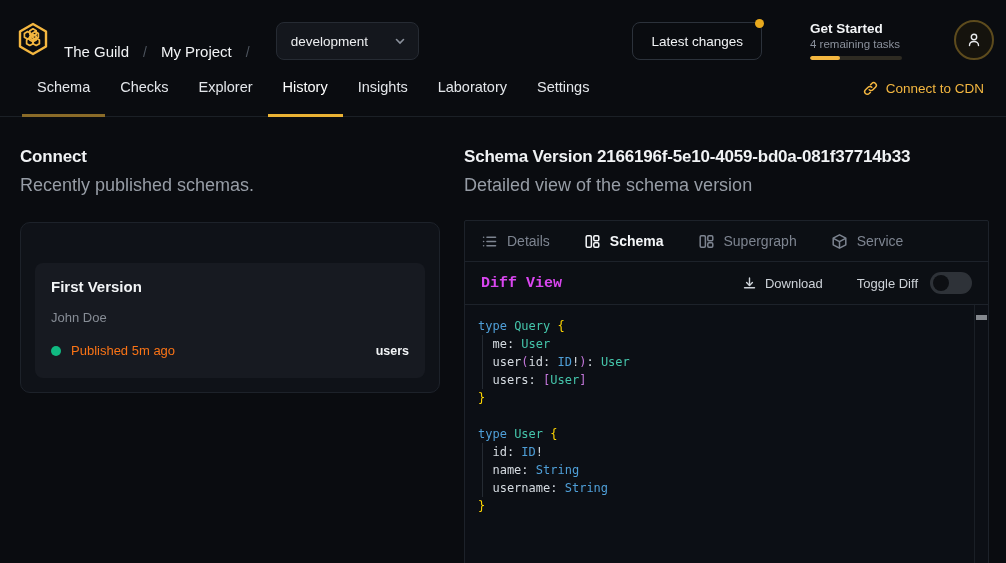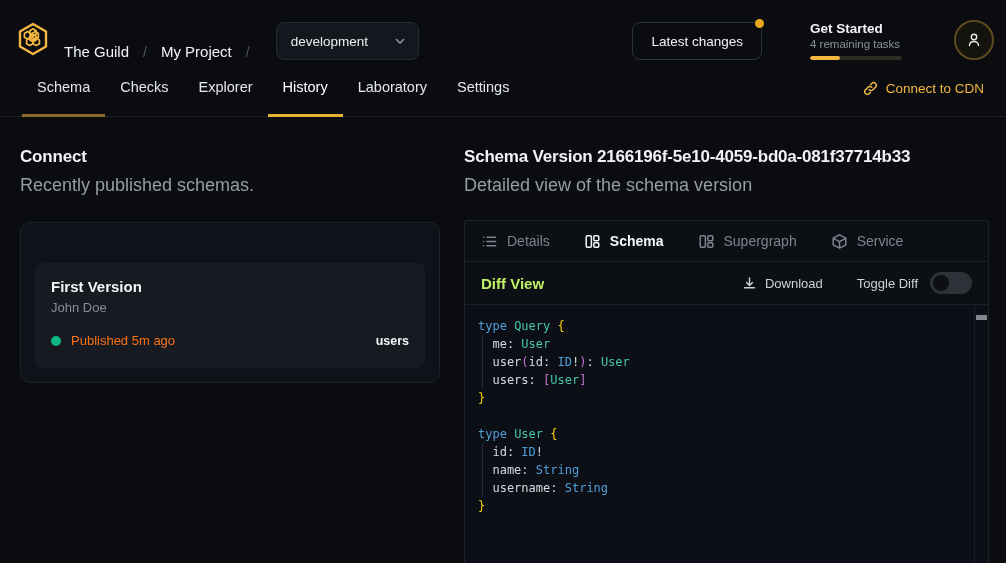--- a/index.html
+++ b/index.html
@@ -62,35 +62,35 @@
 
   .section-title { font-size:17px; font-weight:700; color:#f0f2f4; letter-spacing:-.2px; white-space:nowrap; overflow:hidden; }
   .section-sub { font-size:18px; color:#979da6; margin-top:8px; }
 
   .outer-card {
     margin-top:26px; background:#0f1218; border:1px solid #1d222a; border-radius:10px;
     padding:40px 14px 14px 14px;
   }
   .inner-card { background:#171a21; border-radius:8px; padding:15px 16px 20px 16px; cursor:pointer; }
   .vc-name { font-size:15px; font-weight:700; color:#f2f4f6; }
-  .vc-author { font-size:13px; color:#878d96; margin-top:5px; }
+  .vc-author { font-size:13px; color:#878d96; margin-top:15px; }
   .vc-row { margin-top:18px; display:flex; align-items:center; gap:10px; }
   .vc-dot { width:10px; height:10px; border-radius:50%; background:#10b981; flex:none; }
   .vc-status { font-size:13px; color:#f97316; }
   .vc-service { margin-left:auto; font-size:12.5px; font-weight:700; color:#f2f4f6; }
 
   
   .panel { margin-top:24px; border:1px solid #1d222a; border-radius:2px; background:#0c0f14; height:370px; display:flex; flex-direction:column; }
   .panel-tabs { height:41px; flex:none; display:flex; align-items:center; gap:34px; padding:0 16px; border-bottom:1px solid #1d222a; }
   .ptab { display:flex; align-items:center; gap:9px; font-size:14px; color:#7d8490; cursor:pointer; }
   .ptab svg { stroke:#7d8490; }
   .ptab.active { color:#f5f7f9; font-weight:700; }
   .ptab.active svg { stroke:#f5f7f9; }
   .panel-toolbar { height:43px; flex:none; display:flex; align-items:center; padding:0 16px; border-bottom:1px solid #1d222a; }
-  .diff-title { font-size:15px; font-weight:700; color:#bef264; }
+  .diff-title { font-size:15px; font-weight:700; color:#d946ef;font-family:Liberation Mono, monospace; }
   .toolbar-spacer { flex:1; }
   .dl-btn { display:flex; align-items:center; gap:8px; font-size:13px; color:#cdd2d8; cursor:pointer; }
   .toggle-wrap { display:flex; align-items:center; gap:12px; margin-left:34px; }
   .toggle-label { font-size:13px; color:#cdd2d8; }
   .switch { width:42px; height:22px; border-radius:11px; background:#2e3238; position:relative; cursor:pointer; }
   .switch .knob { position:absolute; top:3px; left:3px; width:16px; height:16px; border-radius:50%; background:#0d0f13; }
 
   .code-area {
     position:relative; flex:1; background:#0c0f15; overflow:hidden;
     font-family:"DejaVu Sans Mono","Liberation Mono",monospace;
@@ -161,20 +161,23 @@
       <span>Schema</span>
     </div>
   <div class="nav-tab">
       <span>Checks</span>
     </div>
   <div class="nav-tab">
       <span>Explorer</span>
     </div>
   <div class="nav-tab active">
       <span>History</span>
+    </div>
+  <div class="nav-tab">
+      <span>Insights</span>
     </div>
   <div class="nav-tab">
       <span>Laboratory</span>
     </div>
   <div class="nav-tab">
       <span>Settings</span>
     </div>
   <div class="nav-spacer"></div>
   <div class="cdn-link">
     <svg width="15" height="15" viewBox="0 0 15 15" fill="none" stroke="#f4b740" stroke-width="1.5" stroke-linecap="round">

